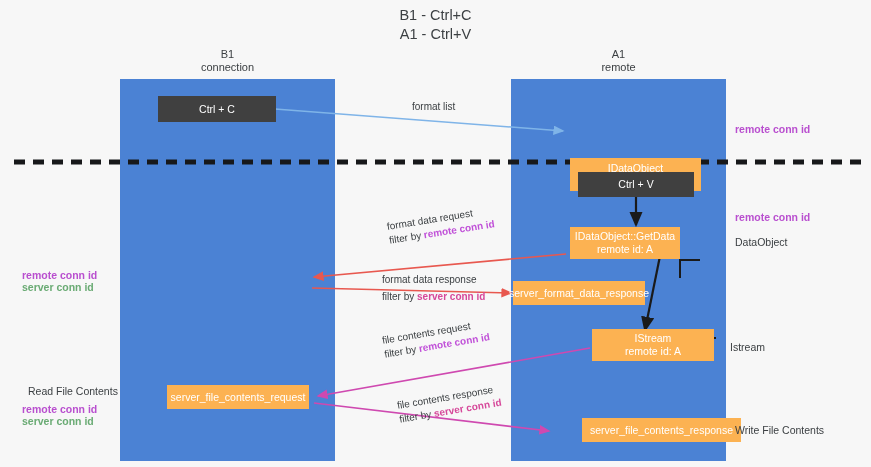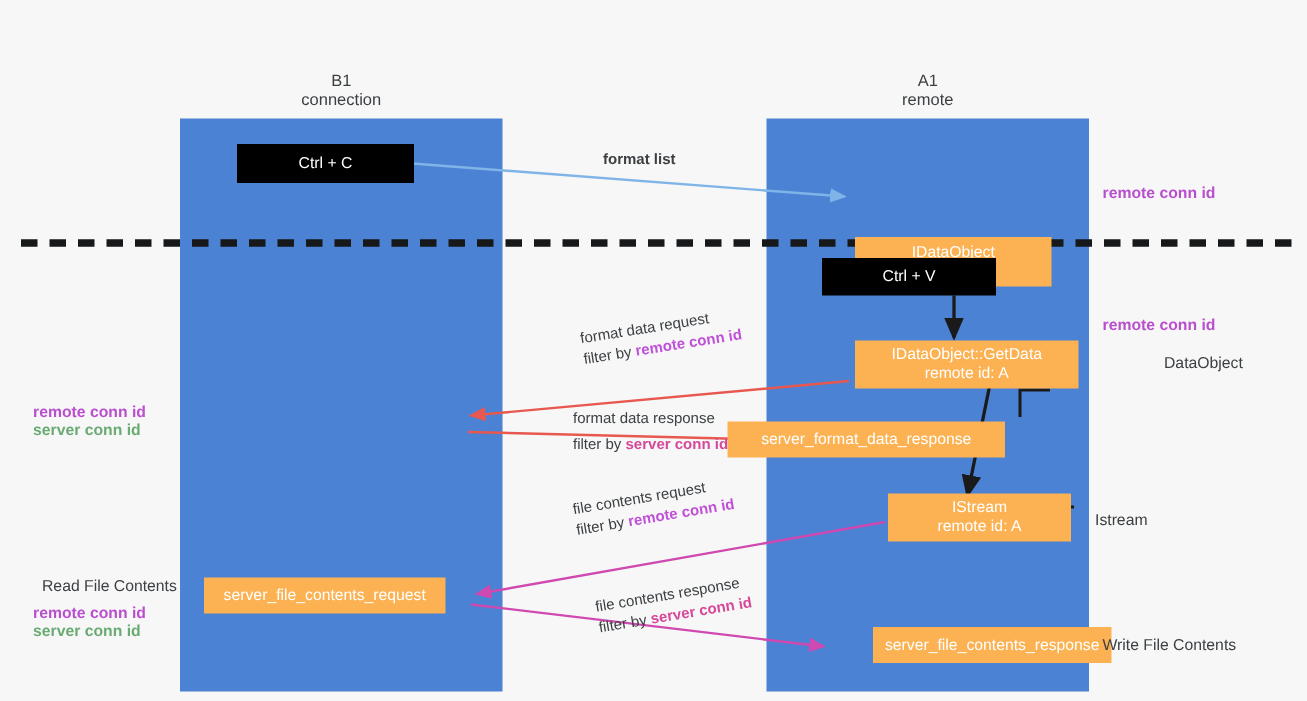--- a/index.html
+++ b/index.html
@@ -44,21 +44,21 @@
     flex-direction:column;
     align-items:center;
     justify-content:center;
     color:#ffffff;
     font-size:10.5px;
     line-height:13px;
     text-align:center;
     white-space:pre-line;
     padding:1px 4px;
   }
-  .node.green{background:#000000;}
+  .node.green{background:#404040;}
   .node.orange{background:#fcb252;}
 
   
   .cap{
     position:absolute;
     font-size:10.5px;
     line-height:13px;
     color:#3c4043;
     white-space:pre-line;
   }
@@ -84,20 +84,22 @@
   .dash{
     stroke:#17181a;stroke-width:5;
     stroke-dasharray:11 8;stroke-linecap:butt;
   }
 </style>
 </head>
 <body>
 
 <div id="stage">
 
+  <div class="title">B1 - Ctrl+C
+A1 - Ctrl+V</div>
 
   <div class="lane" style="left:120px;top:79px;width:215px;height:382px;"></div>
   <div class="lane" style="left:511px;top:79px;width:215px;height:382px;"></div>
 
   <div class="lane-head" style="left:120px;top:48px;width:215px;">B1
 connection</div>
   <div class="lane-head" style="left:511px;top:48px;width:215px;">A1
 remote</div>
 
   <svg id="wires">
@@ -134,36 +136,36 @@
     <line x1="314" y1="403" x2="549" y2="431" stroke="#cf49b0" stroke-width="1.6" marker-end="url(#ah-mag)"></line>
 
     <line x1="700" y1="338" x2="716" y2="338" stroke="#1a1a1a" stroke-width="2" fill="none"></line>
   </svg>
 
   <div class="node green" style="left:158px;top:96px;width:118px;height:26px;">Ctrl + C</div>
 
   <div class="node orange" style="left:570px;top:114px;width:131px;height:33px;margin-top:44px;">IDataObject
 remote id: A</div>
 
-  <div class="node green" style="left:548px;top:172px;width:116px;height:25px;">Ctrl + V</div>
-
-  <div class="node orange" style="left:570px;top:227px;width:149px;height:32px;">IDataObject::GetData
+  <div class="node green" style="left:578px;top:172px;width:116px;height:25px;">Ctrl + V</div>
+
+  <div class="node orange" style="left:570px;top:227px;width:110px;height:32px;">IDataObject::GetData
 remote id: A</div>
 
 
-  <div class="node orange" style="left:485px;top:281px;width:185px;height:24px;">server_format_data_response</div>
+  <div class="node orange" style="left:513px;top:281px;width:132px;height:24px;">server_format_data_response</div>
 
   <div class="node orange" style="left:592px;top:329px;width:122px;height:32px;">IStream
 remote id: A</div>
 
-  <div class="node orange" style="left:136px;top:385px;width:161px;height:24px;">server_file_contents_request</div>
+  <div class="node orange" style="left:167px;top:385px;width:142px;height:24px;">server_file_contents_request</div>
 
   <div class="node orange" style="left:549px;top:418px;width:159px;height:24px;margin-left:33px;">server_file_contents_response</div>
 
-  <div class="edgelabel" style="left:402px;top:100px;font-weight:bold;">
+  <div class="edgelabel" style="left:412px;top:100px;">
     <span>format list</span>
   </div>
 
   <div class="edgelabel rot" style="left:386px;top:220px;">
     <div>format data request</div>
     <div>
       <span>filter by </span><span class="k purple">remote conn id</span>
     </div>
   </div>
 
@@ -185,21 +187,21 @@
     <div>file contents response</div>
     <div>
       <span>filter by </span><span class="k pink">server conn id</span>
     </div>
   </div>
 
   <div class="cap purple" style="left:735px;top:123px;">remote conn id</div>
 
   <div class="cap purple" style="left:735px;top:211px;">remote conn id</div>
 
-  <div class="cap" style="left:776px;top:236px;">DataObject</div>
+  <div class="cap" style="left:735px;top:236px;">DataObject</div>
 
   <div class="cap" style="left:730px;top:341px;">Istream</div>
 
   <div class="cap" style="left:735px;top:424px;">Write File Contents</div>
 
   <div class="cap" style="left:28px;top:385px;">Read File Contents</div>
 
   <div class="cap purple" style="left:22px;top:269px;">remote conn id</div>
   <div class="cap green" style="left:22px;top:281px;">server conn id</div>
 

